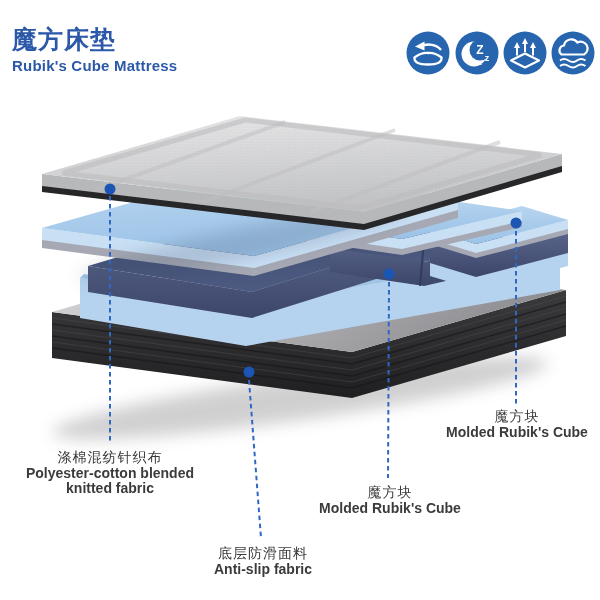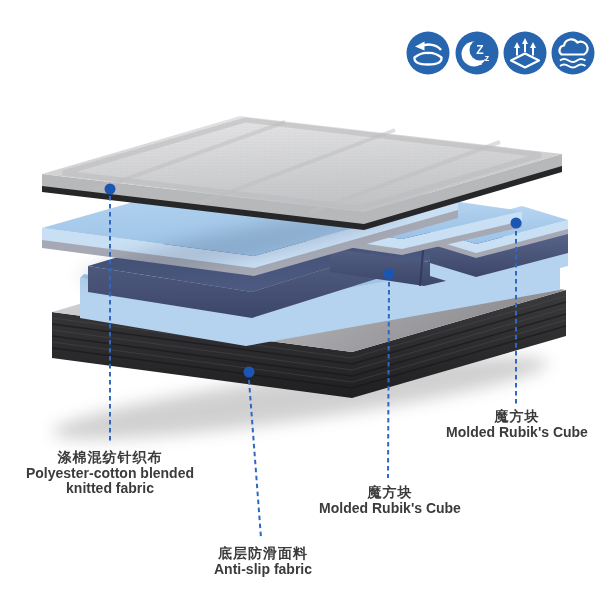--- a/index.html
+++ b/index.html
@@ -3,33 +3,37 @@
 <meta charset="utf-8">
 <style>
   html,body{margin:0;padding:0;background:#fff;}
   .page{position:relative;width:600px;height:600px;background:#fff;overflow:hidden;
         font-family:"Liberation Sans","DejaVu Sans",sans-serif;}
   .diagram-svg{position:absolute;left:0;top:0;z-index:1;}
   .header{position:absolute;left:12px;top:26px;z-index:2;color:#2B58A8;}
   .title-zh{font-size:25px;font-weight:bold;letter-spacing:1px;line-height:1.1;}
   .title-en{font-size:15px;font-weight:bold;margin-top:3px;letter-spacing:0.2px;}
   .callout{position:absolute;z-index:2;transform:translateX(-50%);text-align:center;color:#3B3B3B;}
-  .callout .zh{font-size:14px;font-weight:bold;letter-spacing:1px;line-height:17px;}
+  .callout .zh{font-size:14px;font-weight:normal;letter-spacing:1px;line-height:17px;}
   .callout .en{font-size:14px;font-weight:bold;line-height:15px;}
   .nowrap{white-space:nowrap;}
   #callout-fabric{left:110px;top:449px;width:185px;}
   #callout-antislip{left:263px;top:545px;}
   #callout-cube-mid{left:390px;top:484px;}
   #callout-cube-right{left:517px;top:408px;}
 </style>
 </head>
 <body>
 
 <div class="page">
 
+  <div class="header">
+    <div class="title-zh">魔方床垫</div>
+    <div class="title-en">Rubik's Cube Mattress</div>
+  </div>
 
   <svg class="diagram-svg" width="600" height="600" viewBox="0 0 600 600">
     <defs>
       <linearGradient id="gTopper" x1="0" y1="0" x2="0.25" y2="1">
         <stop offset="0" stop-color="#E8E8E9"></stop>
           <stop offset="1" stop-color="#C2C3C5"></stop>
       </linearGradient>
       <linearGradient id="gFoamTop" x1="0" y1="0" x2="0.2" y2="1">
         <stop offset="0" stop-color="#BCD8F2"></stop>
           <stop offset="1" stop-color="#9CC3E7"></stop>

